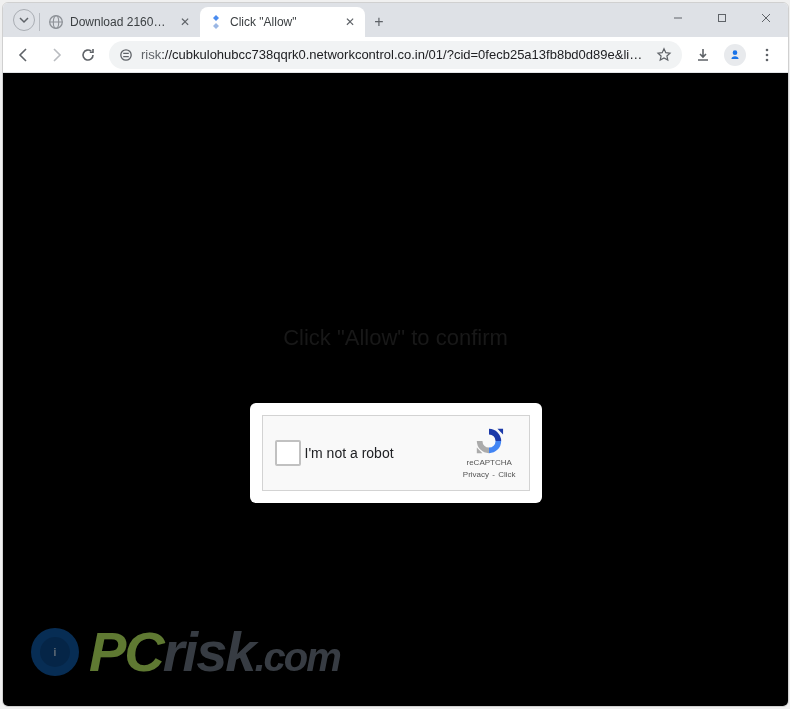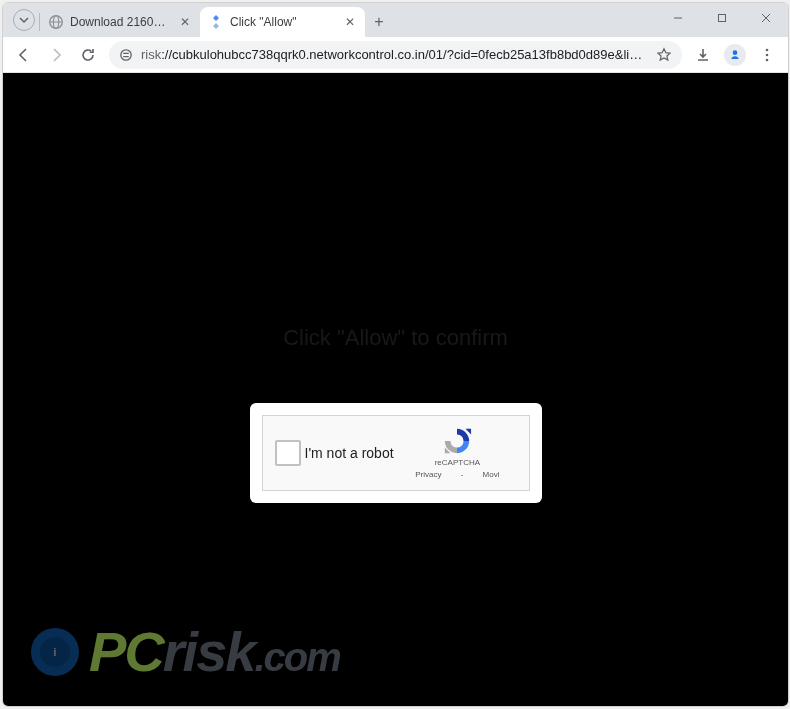--- a/index.html
+++ b/index.html
@@ -39,21 +39,21 @@
 
   
   .viewport { flex: 1; background: #000; position: relative; overflow: hidden; }
   .dark-text { position: absolute; left: 50%; top: 250px; transform: translateX(-50%); text-align: center; font-size: 22px; font-weight: 500; color: #181818; line-height: 1.35; white-space: nowrap; }
   .cap-card { position: absolute; left: 50%; top: 330px; transform: translateX(-50%); width: 292px; background: #fff; border-radius: 6px; padding: 12px; box-shadow: 0 6px 26px rgba(0,0,0,.5); }
   .recap { border: 1px solid #d3d3d3; background: #f9f9f9; height: 76px; display: flex; align-items: center; padding: 0 12px; gap: 4px; }
   .recap .box { width: 26px; height: 26px; background: #fff; border: 2px solid #c1c1c1; border-radius: 2px; }
   .recap .lbl { font-size: 14px; color: #202124; flex: 1; }
   .recap .logo { display: flex; flex-direction: column; align-items: center; font-size: 8px; color: #555; line-height: 1.2; gap:2px;justify-content:center;}
   .recap .logo .links { color: #555; }
-  .recap .logo .links span { margin: 0 17px; }
+  .recap .logo .links span { margin: 0 1px; }
 
   
   .watermark { position: absolute; left: 28px; bottom: 26px; display: flex; align-items: center; gap: 10px; opacity: .5; }
   .wm-badge { width: 48px; height: 48px; border-radius: 50%; background: #0f5aa8; position: relative; display:flex; align-items:center; justify-content:center;}
   .wm-badge::after { content:""; width:30px; height:30px; border-radius:50%; background:#0b4b8d; position:absolute;}
   .wm-badge span{ position:relative; z-index:1; font-size:10px; font-weight:700; color:#c7dbef;}
   .wm-text { font-family: Arial, sans-serif; font-style: italic; font-weight: 900; font-size: 56px; letter-spacing: -2px; line-height: 1; }
   .wm-text .g1 { color: #bef264; }
   .wm-text .g2 { color: #6f7985; text-align: right; }
   .wm-text .tld { color: #6f7985; font-size: 40px; }
@@ -188,21 +188,21 @@
         <div class="lbl">I'm not a robot</div>
         <div class="logo">
           <svg width="30" height="30" viewBox="0 0 32 32">
             <path d="M16 3a13 13 0 0 1 13 13h-6a7 7 0 0 0-7-7z" fill="#1c3aa9"></path>
             <path d="M29 16a13 13 0 0 1-13 13v-6a7 7 0 0 0 7-7z" fill="#4285f4"></path>
             <path d="M16 29A13 13 0 0 1 3 16h6a7 7 0 0 0 7 7z" fill="#ababab"></path>
             <polygon points="25,3 31,3 31,9" fill="#1c3aa9"></polygon>
             <polygon points="3,23 3,29 9,29" fill="#ababab"></polygon>
           </svg>
           <div>reCAPTCHA</div>
-          <div class="links"><span>Privacy</span> - <span>Movi</span></div>
+          <div class="links"><span>Privacy</span> - <span>Click</span></div>
         </div>
       </div>
     </div>
 
     <div class="watermark">
       <div class="wm-badge">
           <span>i</span>
         </div>
       <div class="wm-text">
         <span class="g1">PC</span><span class="g2">risk</span><span class="tld">.com</span>

